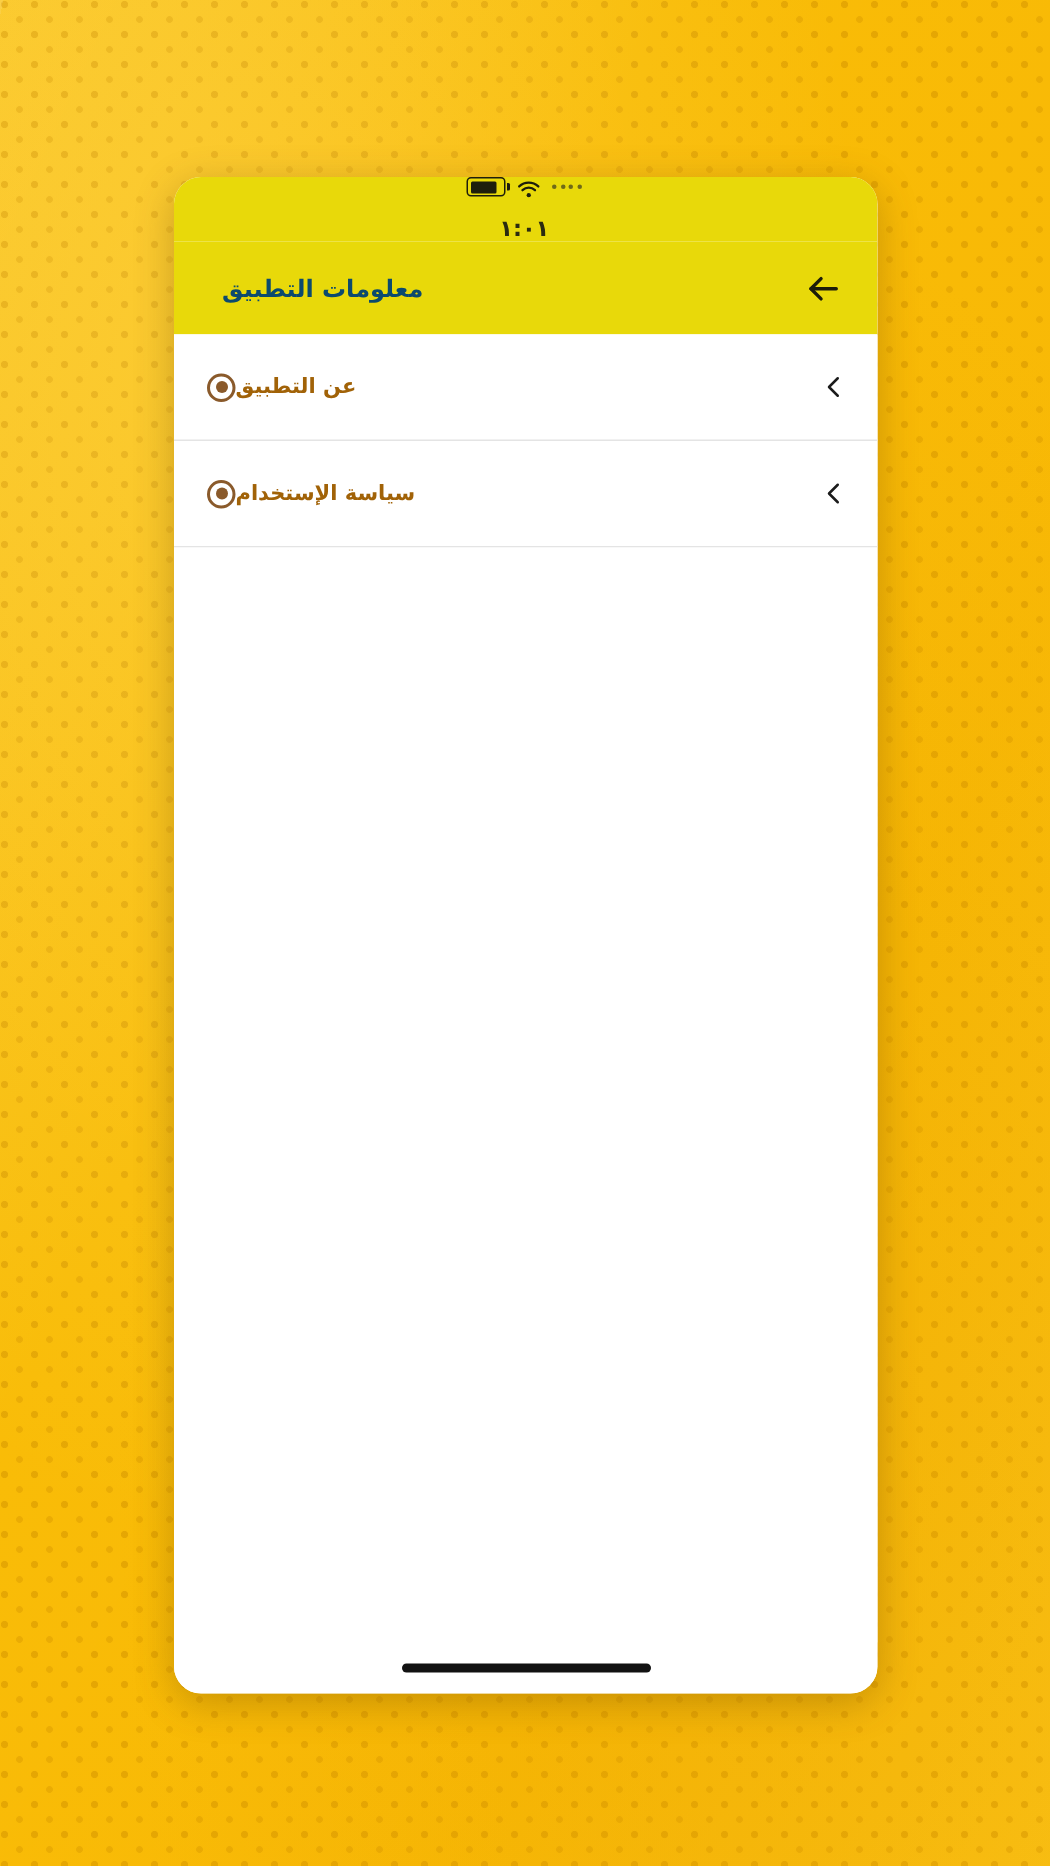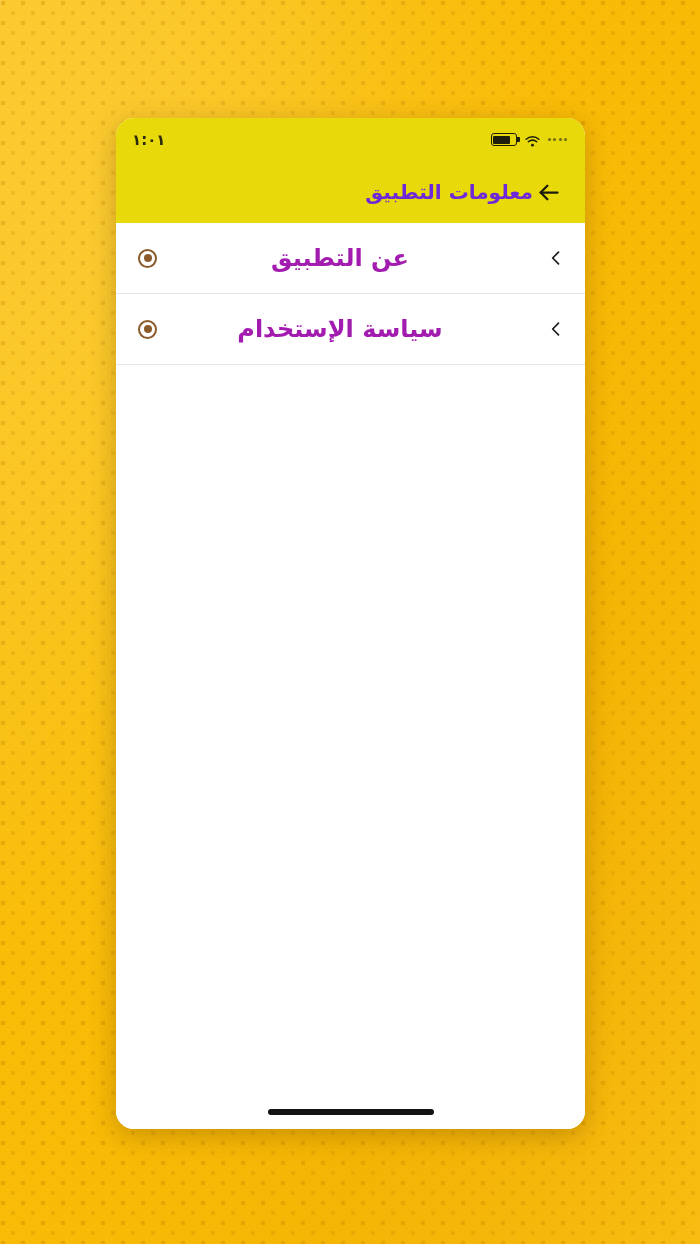--- a/index.html
+++ b/index.html
@@ -51,21 +51,21 @@
     flex-direction: column;
   }
 
   
   .status-bar {
     height: 43px;
     background: #e8d90a;
     display: flex;
     align-items: center;
     padding: 0 18px 0 16px;
-    flex-direction: row;
+    flex-direction: column;
     box-sizing: border-box;
   }
   .status-left {
     display: flex;
     align-items: center;
     gap: 7px;
     direction: ltr;
     flex: 0 0 auto;
   }
   .status-spacer { flex: 1 1 auto; }
@@ -126,24 +126,24 @@
   .app-bar {
     height: 62px;
     background: #e8d90a;
     display: flex;
     align-items: center;
     padding: 0 22px;
     box-sizing: border-box;
   }
   .app-bar-title {
     flex: 1 1 auto;
-    text-align: right;
-    font-size: 20px;
+    text-align: left;
+    font-size: 16px;
     font-weight: 700;
-    color: #6d28d9;
+    color: #0c4a6e;
     padding-left: 10px;
   }
   .back-arrow {
     width: 30px;
     height: 30px;
     flex: 0 0 auto;
     display: flex;
     align-items: center;
     justify-content: center;
     color: #1c1c0a;
@@ -181,24 +181,24 @@
   .bullet::after {
     content: "";
     width: 8px;
     height: 8px;
     border-radius: 50%;
     background: #8a5a2b;
     display: block;
   }
   .item-label {
     flex: 1 1 auto;
-    text-align: center;
-    font-size: 24px;
+    text-align: left;
+    font-size: 14px;
     font-weight: 700;
-    color: #a21caf;
+    color: #a16207;
     padding: 0 12px 0 0;
     margin-right: 10px;
   }
   .chevron {
     flex: 0 0 auto;
     width: 22px;
     height: 22px;
     display: flex;
     align-items: center;
     justify-content: center;

